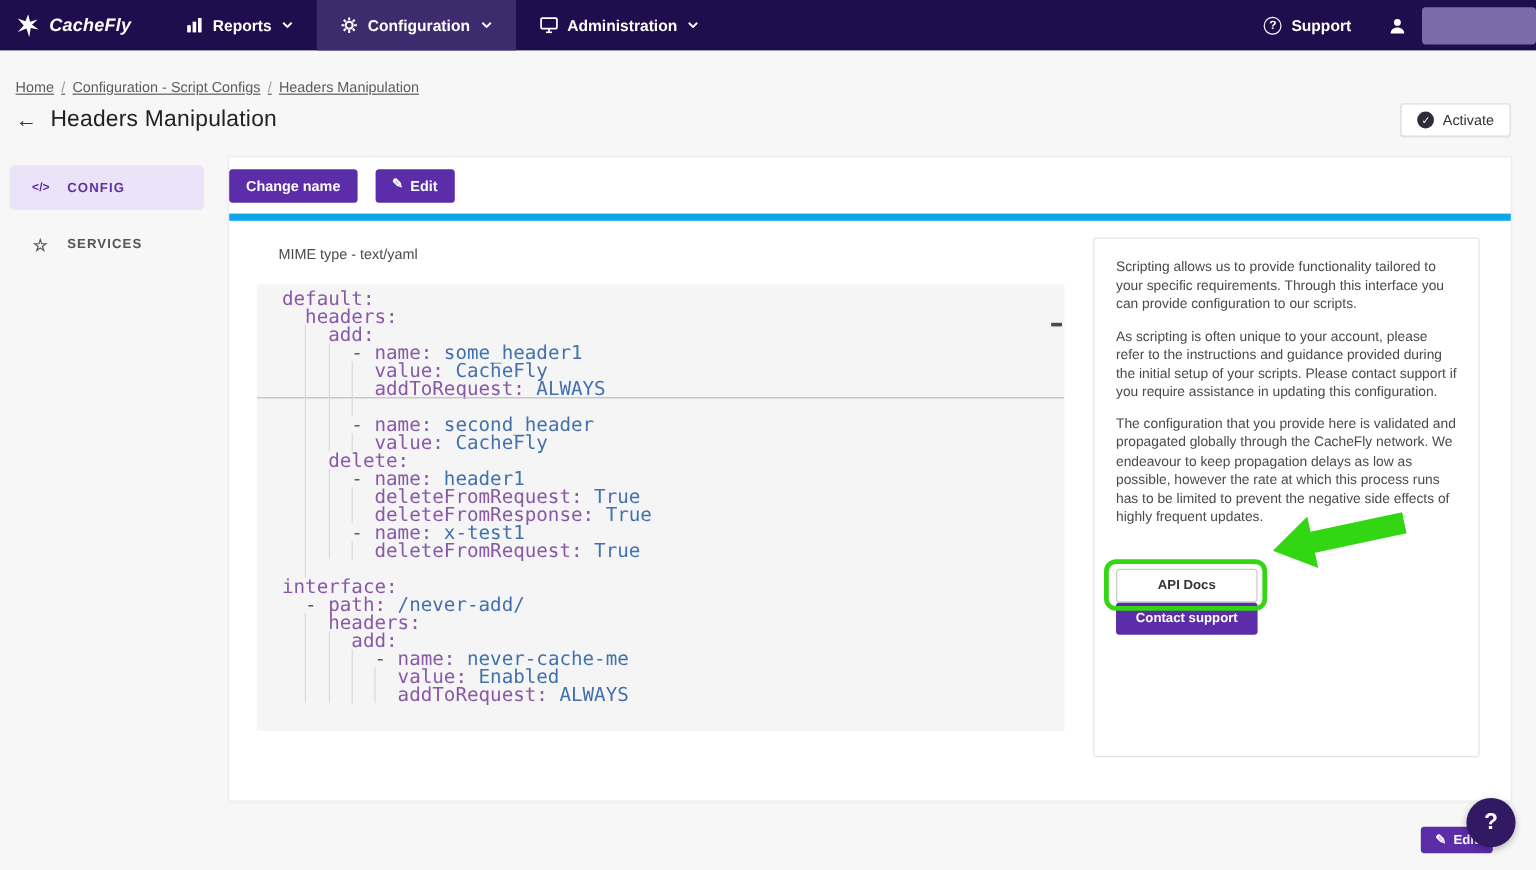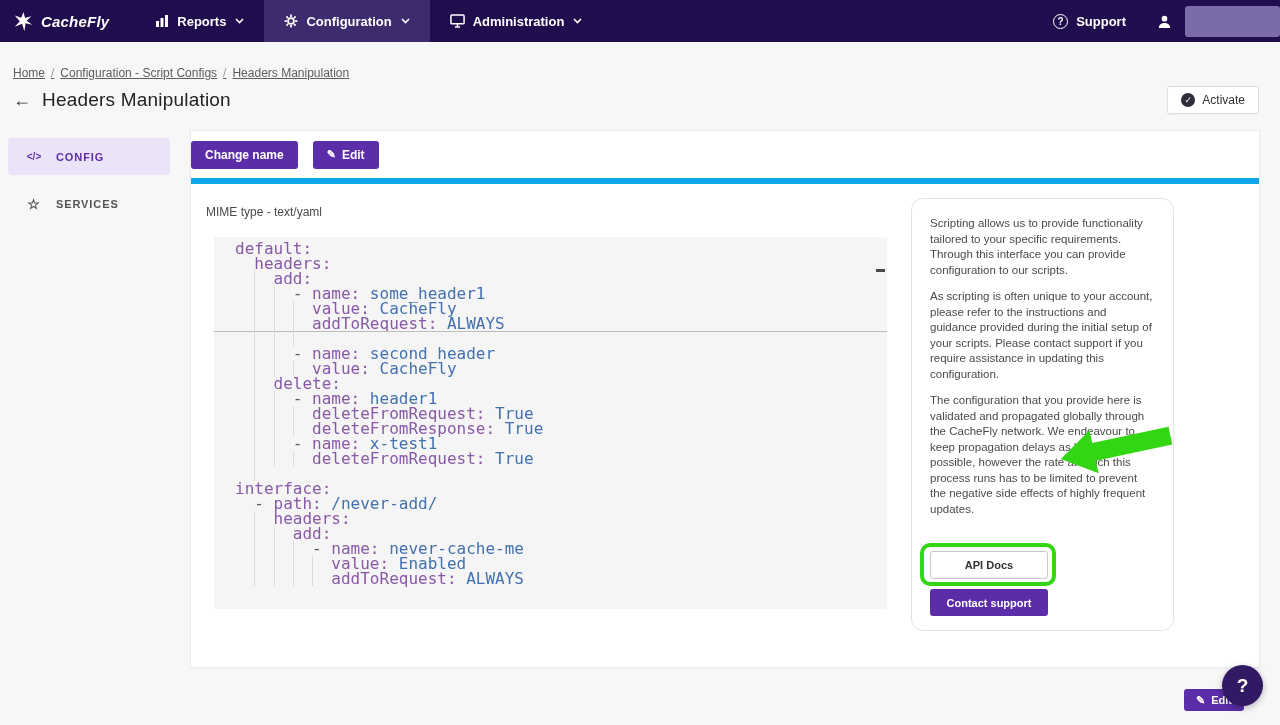--- a/index.html
+++ b/index.html
@@ -43,37 +43,37 @@
   .sidebar{position:absolute;top:130px;left:0;width:190px;}
   .side-item{display:flex;align-items:center;gap:13px;height:37px;margin:8px 20px 10px 8px;padding-left:17px;border-radius:4px;font-size:11px;font-weight:bold;letter-spacing:.9px;color:#555;cursor:pointer;}
   .side-item.active{background:#ebe3f7;color:#5f2ea8;}
   .side-icon{width:18px;text-align:center;font-size:14px;}
   .side-icon.code-glyph{font-size:10px;font-weight:bold;letter-spacing:0;}
   
   .card{position:absolute;left:190px;top:130px;width:1070px;height:538px;background:#fff;border:1px solid #ececec;box-shadow:0 1px 2px rgba(0,0,0,.04);}
   .card-header{height:53px;border-bottom:6px solid #0ea5e9;display:flex;align-items:center;justify-content:flex-start;gap:15px;padding-right:26px;}
   .btn-purple{background:var(--accent);color:#fff;border:none;border-radius:3px;font-size:12px;font-weight:bold;padding:7px 14px;display:inline-flex;align-items:center;gap:6px;cursor:pointer;font-family:"Liberation Sans",sans-serif;}
   .pencil{font-size:11px;line-height:1;}
-  .mime-label{position:absolute;left:15px;top:74px;font-size:12px;color:#4a4a4a;}
+  .mime-label{position:absolute;left:41px;top:74px;font-size:12px;color:#4a4a4a;}
   .code-block{position:absolute;left:23px;top:106px;width:673px;height:372px;background:#f5f5f5;font-family:"DejaVu Sans Mono",monospace;font-size:16px;line-height:15px;padding:4px 0 0 21px;overflow:hidden;cursor:text;}
   .code-line{white-space:pre;height:15px;position:relative;}
   .ind{display:inline-block;}
   .ind.g{background:linear-gradient(#dadada,#dadada) left top/1px 100% no-repeat;}
   .dash{color:#5a5a5a;}
   .key{color:var(--code-key);}
   .val{color:var(--code-value);}
   .code-line.rule::after{content:"";position:absolute;left:-21px;right:0;bottom:-1px;height:1px;background:#bdbdbd;}
   .scroll-marker{position:absolute;right:2px;top:32px;width:9px;height:3px;background:#4a4a4a;}
   
-  .info-panel{position:absolute;left:720px;top:67px;width:263px;height:433px;border:1px solid #e3e3e3;border-radius:12px;padding:17px 18px;background:#fff;}
+  .info-panel{position:absolute;left:720px;top:67px;width:322px;height:433px;border:1px solid #e3e3e3;border-radius:2px;padding:17px 18px;background:#fff;}
   .info-panel p{font-size:11.5px;line-height:15.5px;color:#4a4a4a;margin:0 0 11px;}
   .api-docs-wrap{position:relative;margin-top:34px;width:118px;}
   .api-docs-btn{width:118px;height:28px;background:#fff;border:1px solid #c9c9c9;border-radius:3px;font-size:11px;font-weight:bold;color:#333;cursor:pointer;font-family:"Liberation Sans",sans-serif;}
   .annotation-rect{position:absolute;left:-10px;top:-8px;width:136px;height:43px;border:4px solid var(--annotation-green);border-radius:10px;pointer-events:none;}
-  .contact-btn{margin-top:10px;width:118px;height:27px;background:var(--accent);color:#fff;border:none;border-radius:3px;font-size:11px;font-weight:bold;cursor:pointer;font-family:"Liberation Sans",sans-serif;}
+  .contact-btn{margin-top:0;width:118px;height:27px;background:var(--accent);color:#fff;border:none;border-radius:3px;font-size:11px;font-weight:bold;cursor:pointer;font-family:"Liberation Sans",sans-serif;}
   .annotation-arrow{position:absolute;left:146px;top:222px;transform:rotate(-12deg);pointer-events:none;}
   
   .footer-edit{position:absolute;left:1184px;top:689px;padding:5px 12px;font-size:11px;}
   .help-fab{position:absolute;left:1222px;top:665px;width:41px;height:41px;border-radius:50%;background:#311a63;color:#fff;font-size:19px;font-weight:bold;display:flex;align-items:center;justify-content:center;box-shadow:0 2px 6px rgba(0,0,0,.28);cursor:pointer;z-index:5;}
 </style>
 </head>
 <body>
 
 <header class="navbar">
   <div class="brand">

